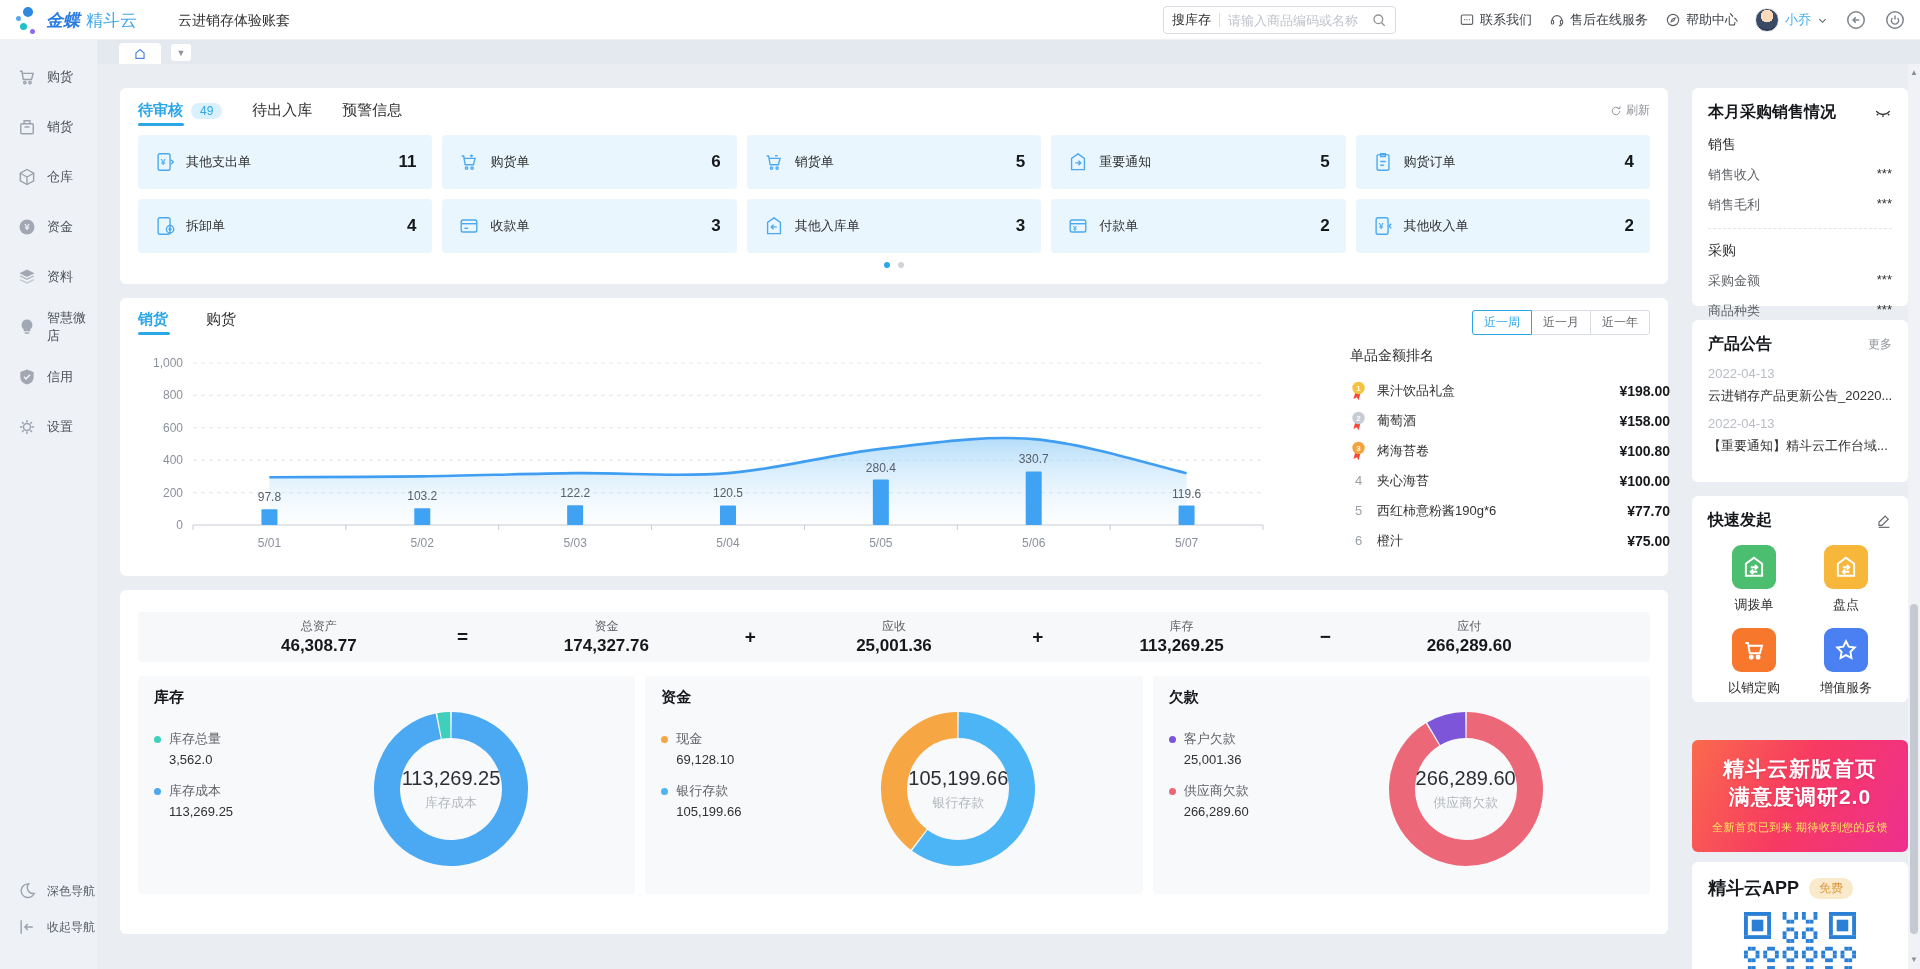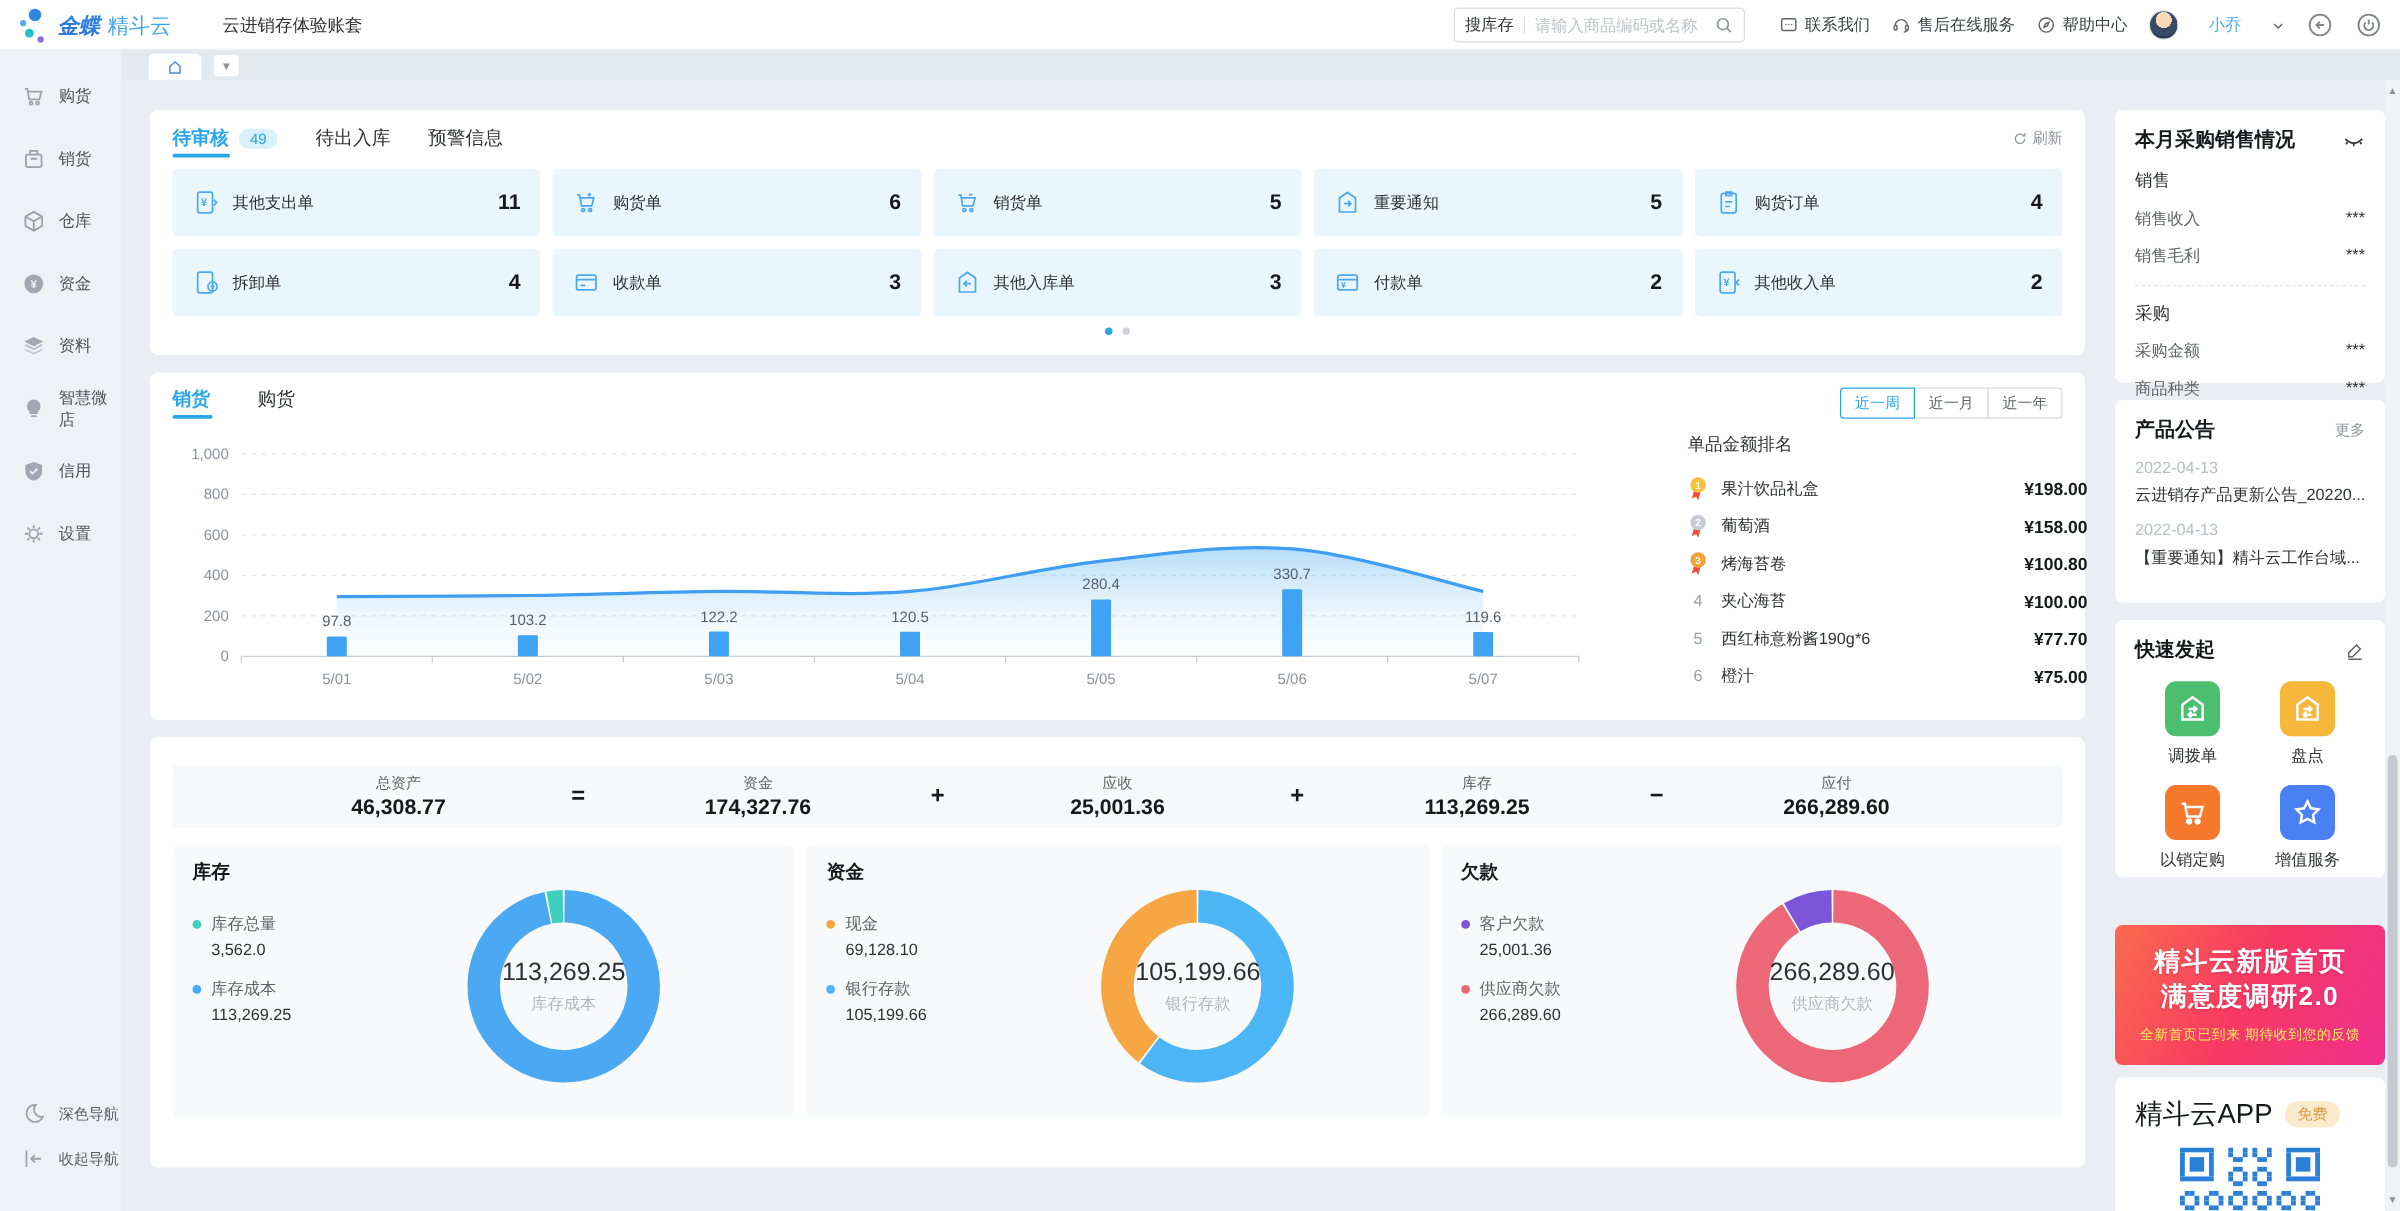--- a/index.html
+++ b/index.html
@@ -24,21 +24,21 @@
   .logo-light{font-size:17px;color:#3fa6ea;}
   #account-title{position:absolute;left:178px;top:0;height:40px;line-height:40px;font-size:14px;font-weight:500;color:var(--txt);}
   #search-box{position:absolute;left:1163px;top:6px;width:233px;height:28px;border:1px solid #d9dce3;border-radius:4px;display:flex;align-items:center;padding:0 8px;background:#fff;}
   #search-box .cat{font-size:13px;color:var(--txt);white-space:nowrap;}
   #search-box .sep{width:1px;height:14px;background:#dcdfe5;margin:0 8px;}
   #search-box input{flex:1;border:none;outline:none;font-size:13px;color:var(--txt);min-width:0;font-family:inherit;}
   #search-box input::placeholder{color:#bfc3ca;}
   .hdr-right{position:absolute;right:14px;top:0;height:40px;display:flex;align-items:center;gap:17px;}
   .hdr-link{display:flex;align-items:center;gap:5px;font-size:13px;color:#3c4045;cursor:pointer;white-space:nowrap;}
   .avatar{width:24px;height:24px;border-radius:50%;background:radial-gradient(circle at 50% 32%,#ffd9b8 0 34%,#3a4a66 35% 70%,#2a3852 71%);border:1px solid #e2e5ea;}
-  .user{display:flex;align-items:center;gap:24px;cursor:pointer;}
+  .user{display:flex;align-items:center;gap:6px;cursor:pointer;}
   .user .name{font-size:13px;color:#45aef0;}
   .circle-btn{width:22px;height:22px;}
   
   #tabstrip{position:absolute;left:97px;top:40px;width:1823px;height:24px;background:#e4e8ef;}
   #home-tab{position:absolute;left:22px;top:3px;width:42px;height:21px;background:#fff;border-radius:4px 4px 0 0;display:flex;align-items:center;justify-content:center;cursor:pointer;}
   #tab-dd{position:absolute;left:74px;top:4px;width:20px;height:17px;background:#fff;border-radius:3px;display:flex;align-items:center;justify-content:center;font-size:9px;color:var(--muted);cursor:pointer;}
   
   #sidebar{position:absolute;left:0;top:40px;width:97px;height:929px;background:#eef1f6;}
   .side-list{padding-top:12px;}
   .side-item{height:50px;display:flex;align-items:center;gap:10px;padding-left:17px;font-size:13px;color:#4e5359;cursor:pointer;}
@@ -124,21 +124,21 @@
   #r-quick{top:432px;height:206px;padding:14px 16px;}
   .q-grid{display:grid;grid-template-columns:1fr 1fr;justify-items:center;row-gap:14px;margin-top:14px;}
   .q-item{display:flex;flex-direction:column;align-items:center;cursor:pointer;}
   .q-ico{width:44px;height:44px;border-radius:9px;display:flex;align-items:center;justify-content:center;}
   .q-lbl{font-size:13px;color:var(--txt);margin-top:7px;}
   #r-banner{top:676px;height:112px;background:linear-gradient(115deg,#fa6a4d 0%,#f73a62 48%,#ee2f8f 100%);text-align:center;padding-top:15px;cursor:pointer;overflow:hidden;}
   .bn1{font-size:21px;font-weight:bold;color:#fff;letter-spacing:1px;text-shadow:0 1px 2px rgba(160,20,60,.35);}
   .bn-sub{font-size:11px;color:#ffe95e;margin-top:9px;letter-spacing:.5px;font-weight:normal;}
   #r-app{top:798px;height:171px;padding:14px 16px;overflow:hidden;}
   .app-head{display:flex;align-items:center;gap:10px;}
-  .app-title{font-size:22px;font-weight:normal;color:#16181c;}
+  .app-title{font-size:18px;font-weight:bold;color:#16181c;}
   .free-badge{background:#faeacc;color:#dd9a3f;font-size:12px;border-radius:10px;padding:2px 10px;}
   #qr{margin:12px auto 0;}
   
   #scrollbar{position:absolute;left:1811px;top:0;width:12px;height:905px;background:#f1f2f5;}
   .sb-arrow{position:absolute;left:0;width:12px;height:14px;font-size:8px;color:#8a9099;text-align:center;line-height:14px;cursor:pointer;}
   #sb-thumb{position:absolute;left:2px;top:540px;width:8px;height:330px;border-radius:4px;background:#c4c9d2;cursor:pointer;}
 </style>
 </head>
 <body>
 

